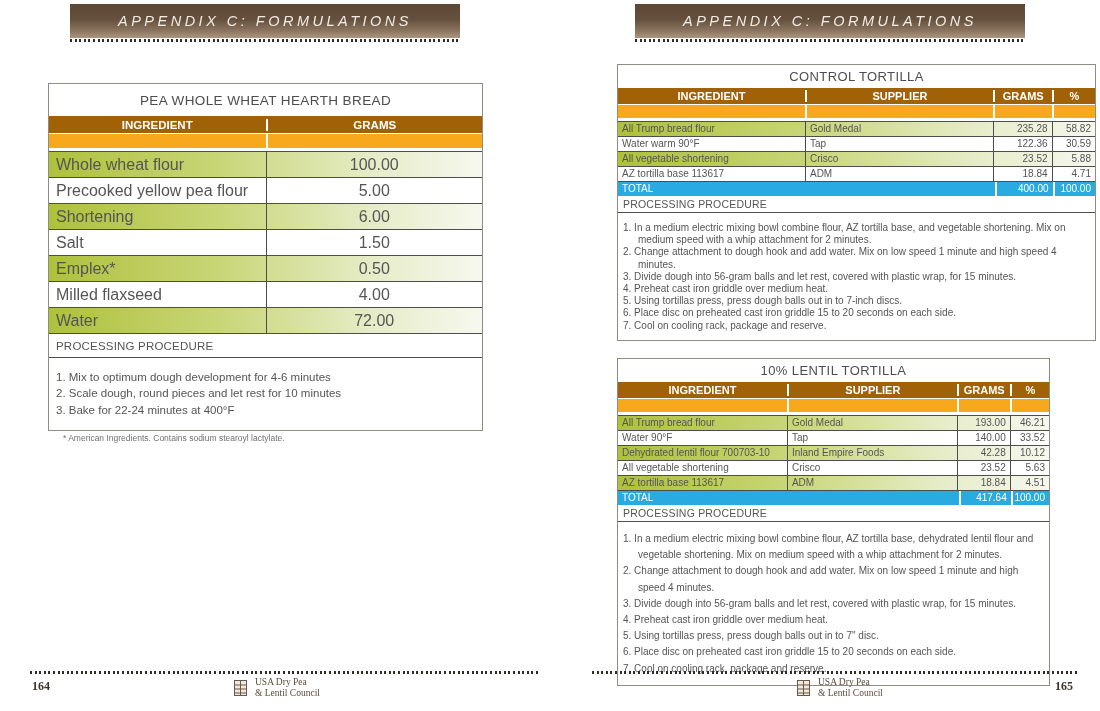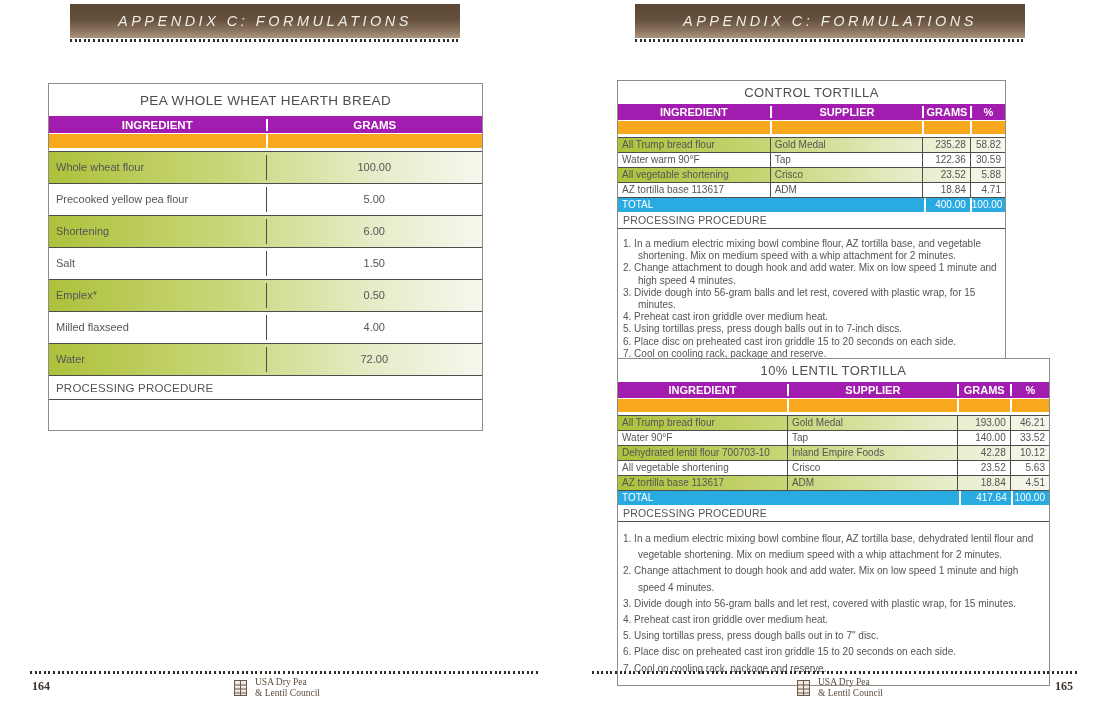--- a/index.html
+++ b/index.html
@@ -21,21 +21,21 @@
   .dotted {
     position:absolute; height:3px;
     background-image:repeating-linear-gradient(to right,#2f2b27 0 2px,transparent 2px 4.6px);
   }
 
   
   .tbl {
     position:absolute; background:#fff; border:1px solid #8f8d82;
   }
   .tbl-title { text-align:center; color:#4d4d4d; }
-  .hrow { display:flex; background:#a21caf; color:#fff; font-weight:bold; }
+  .hrow { display:flex; background:#a16207; color:#fff; font-weight:bold; }
   .hcell { text-align:center; overflow:hidden; }
   .hcell + .hcell { border-left:2px solid #ffffff; }
   .orow { display:flex; background:#F8A81C; margin:1px 0 3px 0; }
   .ocell + .ocell { border-left:2px solid #ffffff; }
   .drow { display:flex; border-top:1px solid #4d4d4d; color:#555; }
   .drow.green {
     background:linear-gradient(90deg,#AEC13B 0%,#C9D678 40%,#E6ECC8 75%,#F6F8EE 100%);
   }
   .dcell { overflow:hidden; white-space:nowrap; }
   .dcell + .dcell { border-left:1px solid #4d4d4d; }
@@ -47,21 +47,21 @@
   .steps { color:#555; }
   .step { padding-left:15px; text-indent:-15px; }
 
   
   #bread-tbl { left:48px; top:83px; width:435px; height:348px; }
   #bread-tbl .tbl-title { font-size:13.5px; padding:9px 0 8px 0; letter-spacing:0.4px; }
   #bread-tbl .hrow { height:17px; align-items:center; font-size:11.5px; }
   #bread-tbl .orow { height:14px; }
   #bread-tbl .c1 { width:50%; }
   #bread-tbl .c2 { width:50%; }
-  #bread-tbl .drow { height:32px; line-height:25px; font-size:11px;align-items:center; }
+  #bread-tbl .drow { height:26px; line-height:25px; font-size:16px;align-items:center; }
   #bread-tbl .dcell.c1 { padding-left:7px; }
   #bread-tbl .dcell.c2 { text-align:center; }
   #bread-tbl .prow { height:25px; line-height:24px; font-size:11.5px; padding-left:7px; border-top:1px solid #4d4d4d; }
   #bread-tbl .steps { font-size:11.5px; line-height:1.42; padding:11px 8px 0 7px; }
   #bread-tbl .footnote { font-size:8.5px; color:#707070; padding:14px 0 0 7px; }
 
   
   .tortilla .tbl-title { font-size:13px; padding:4px 0 4px 0; letter-spacing:0.4px; }
   .tortilla .hrow { height:16px; align-items:center; font-size:11px; }
   .tortilla .orow { height:13px; }
@@ -71,21 +71,21 @@
   .tortilla .c4 { width:9.1%; }
   .tortilla .drow { height:15px; line-height:14px; font-size:10px; }
   .tortilla .dcell.c1, .tortilla .dcell.c2 { padding-left:4px; }
   .tortilla .dcell.c3, .tortilla .dcell.c4 { text-align:right; padding-right:4px; }
   .tortilla .trow { height:15px; line-height:14px; font-size:10px; }
   .tortilla .t-label { width:78.6%; padding-left:4px; }
   .tortilla .t-gr { width:12.3%; text-align:right; padding-right:4px;margin-left:12px; }
   .tortilla .t-pct { width:9.1%; text-align:right; padding-right:4px; }
   .tortilla .prow { height:17px; line-height:16px; font-size:10.5px; padding-left:5px; }
   .tortilla .steps { font-size:10px; padding:9px 8px 8px 5px; }
-  #control-tbl { left:617px; top:80px; width:389px; }
+  #control-tbl { left:617px; top:64px; width:479px; }
   #control-tbl .steps { line-height:1.22; }
   #lentil-tbl { left:617px; top:358px; width:433px; }
   #lentil-tbl .steps { line-height:1.62; }
 
   
   .footer-dotted-left  { left:30px;  top:671px; width:508px; }
   .footer-dotted-right { left:592px; top:671px; width:488px; }
   .pagenum {
     position:absolute; top:679px; font-family:"Liberation Serif", serif;
     font-weight:bold; font-size:12px; color:#3c352e;
@@ -143,20 +143,26 @@
   </div>
   <div class="drow">
     <div class="dcell c1">Milled flaxseed</div>
     <div class="dcell c2">4.00</div>
   </div>
   <div class="drow green">
     <div class="dcell c1">Water</div>
     <div class="dcell c2">72.00</div>
   </div>
   <div class="prow">PROCESSING PROCEDURE</div>
+  <div class="steps">
+    <div class="step">1. Mix to optimum dough development for 4-6 minutes</div>
+    <div class="step">2. Scale dough, round pieces and let rest for 10 minutes</div>
+    <div class="step">3. Bake for 22-24 minutes at 400°F</div>
+    <div class="footnote">* American Ingredients. Contains sodium stearoyl lactylate.</div>
+  </div>
 </div>
 
 <div class="banner" style="left:635px;">
   <span class="banner-text">APPENDIX C: FORMULATIONS</span>
 </div>
 <div class="dotted" style="left:635px; top:39px; width:390px;"></div>
 
 <div class="tbl tortilla" id="control-tbl">
   <div class="tbl-title">CONTROL TORTILLA</div>
   <div class="hrow">

